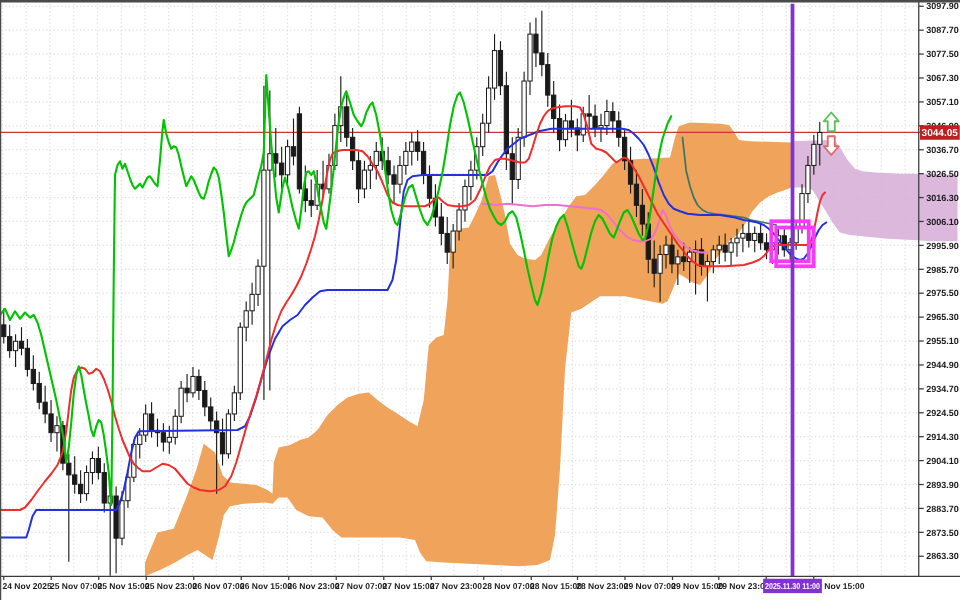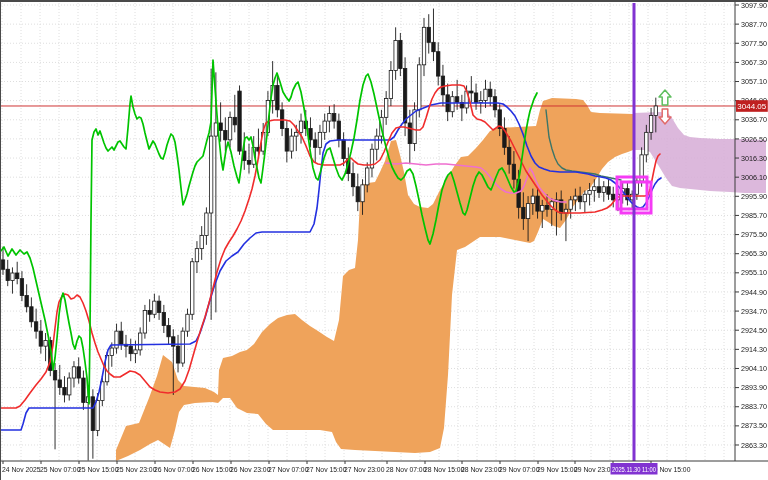--- a/index.html
+++ b/index.html
@@ -1,17 +1,17 @@
 <!DOCTYPE html>
 <html><head>
 <meta charset="utf-8">
 <style>
   html,body{margin:0;padding:0;background:#fff;}
   .chart-window{position:relative;width:768px;height:480px;background:#ffffff;overflow:hidden;
-    font-family:"Liberation Sans", sans-serif;}
+    font-family:"Liberation Sans", sans-serif;font-weight:bold;}
   svg text{font-family:"Liberation Sans", sans-serif;}
 </style>
 </head>
 <body>
 
 <div class="chart-window">
   <svg id="cv" width="768" height="480" viewBox="0 0 768 480">
     <g id="g-grid">
         <line x1="1" y1="5" x2="735" y2="5" stroke="#dedede" stroke-width="1" stroke-dasharray="1 2"></line>
         <line x1="1" y1="24.1304" x2="735" y2="24.1304" stroke="#dedede" stroke-width="1" stroke-dasharray="1 2"></line>

